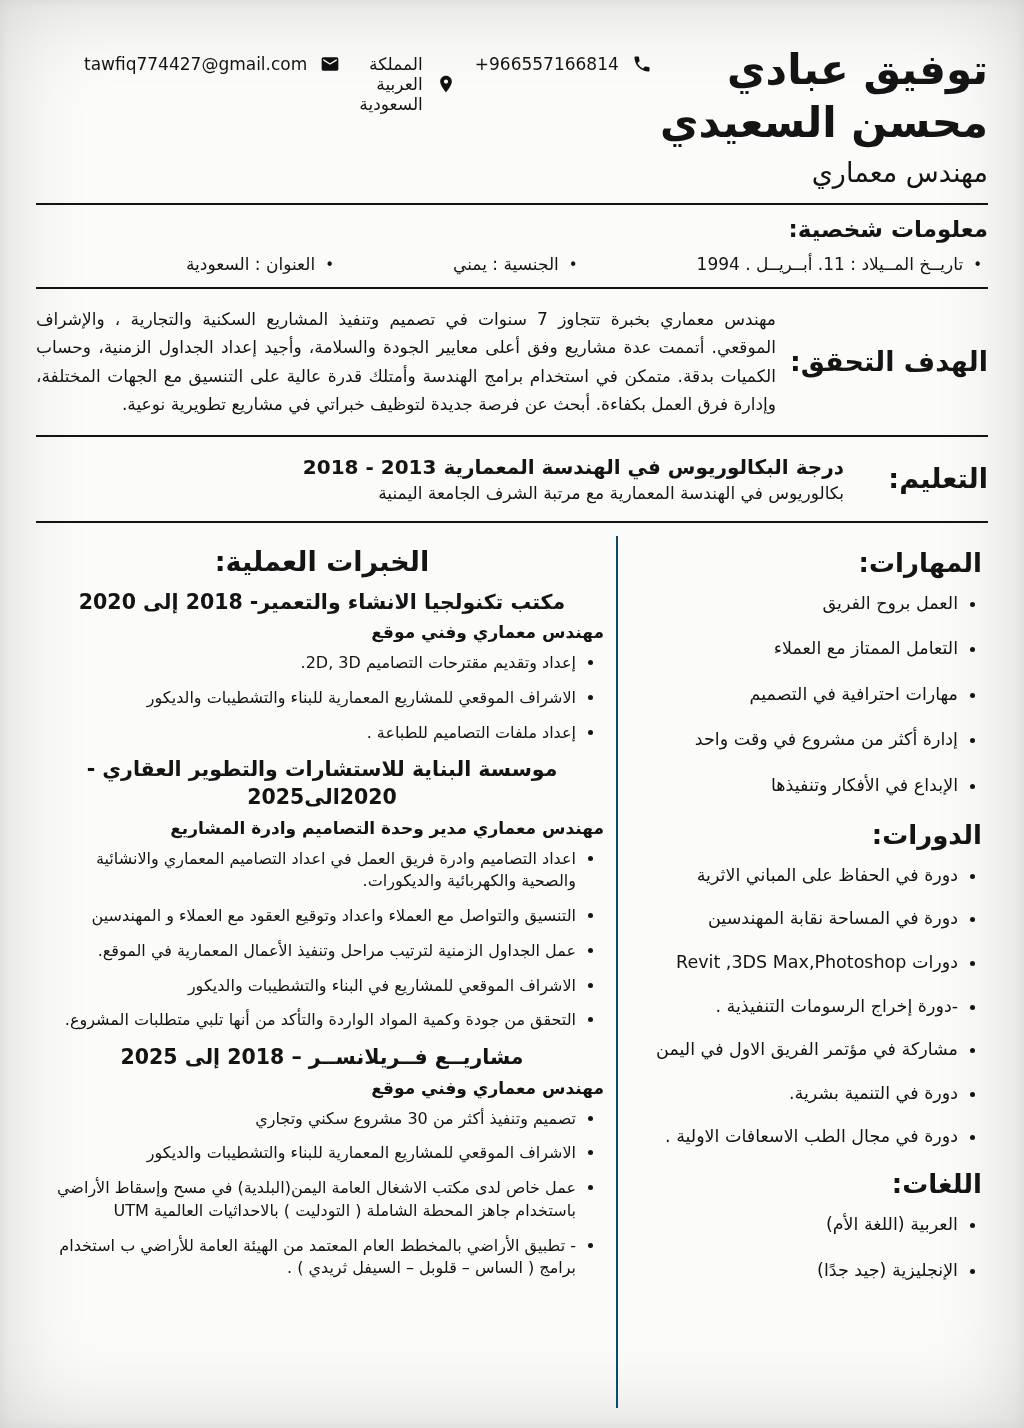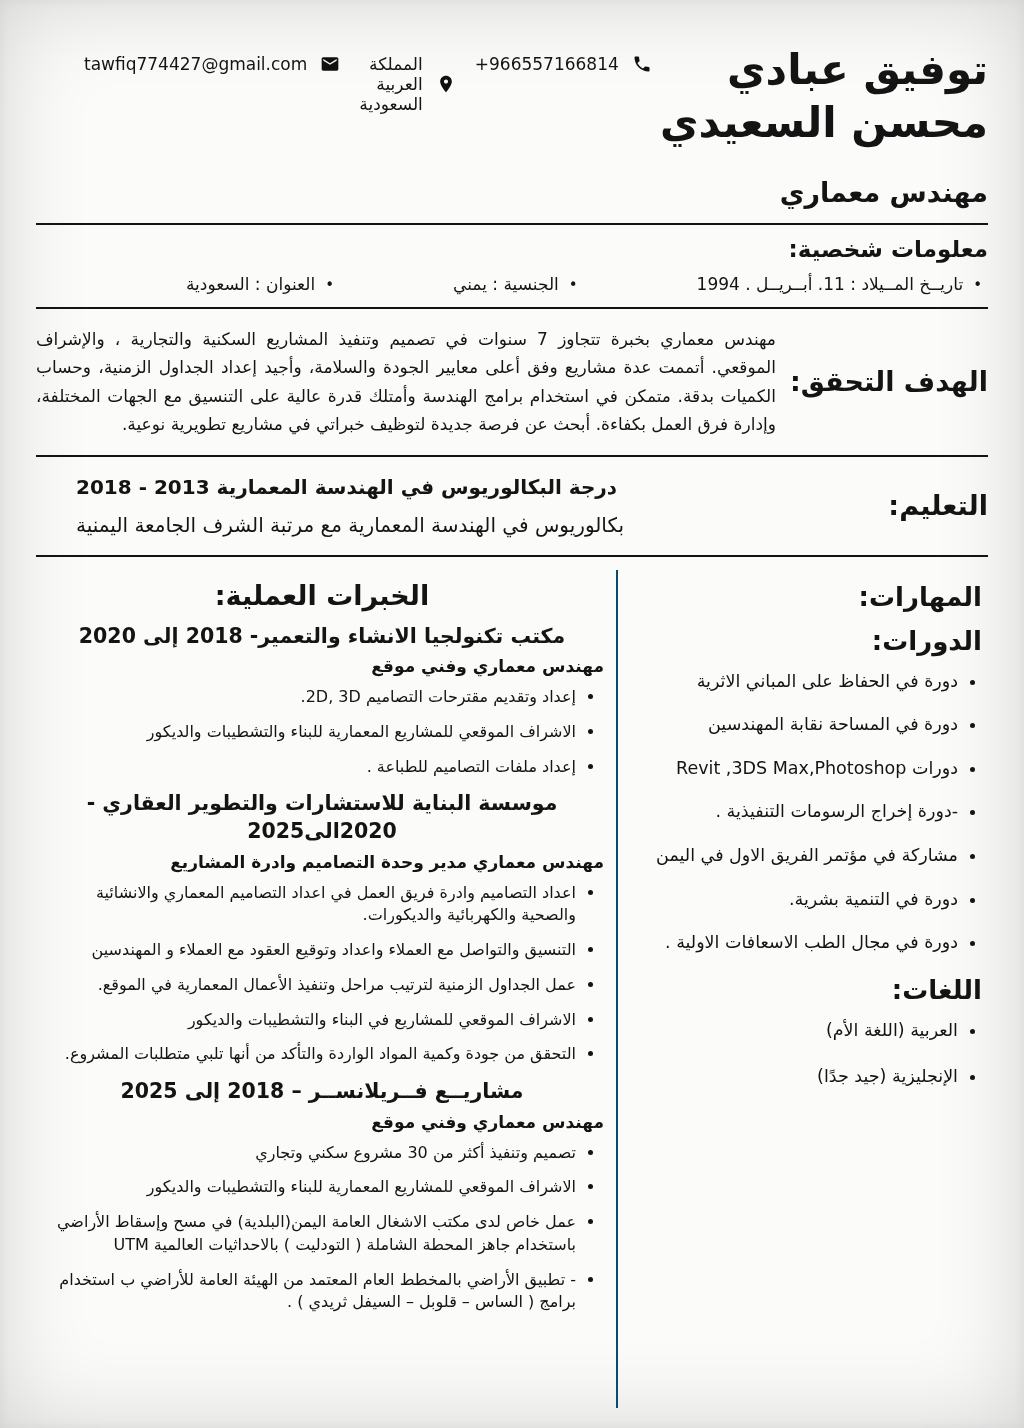--- a/index.html
+++ b/index.html
@@ -16,21 +16,21 @@
     padding:44px 36px 20px;
     overflow:hidden;
     display:flex; flex-direction:column;
     box-shadow: inset 0 0 90px rgba(0,0,0,.16), inset 0 0 12px rgba(0,0,0,.06);
   }
 
   
   .header { display:flex; justify-content:space-between; align-items:flex-start; margin-bottom:6px; }
   .name-block { text-align:right; }
   .name { font-size:42px; font-weight:700; line-height:1.25; }
-  .role { font-size:27px; font-weight:700; margin-top:28px; }
+  .role { font-size:27px; font-weight:400; margin-top:8px; }
   .contact { display:flex; flex-direction:row; gap:19px; align-items:flex-start; margin-top:10px; margin-left:48px; }
   .contact-row { display:flex; align-items:center; gap:13px; font-size:17px; }
   .cicon { width:20px; height:20px; flex:0 0 auto; }
   .cicon svg { width:100%; height:100%; fill:#101010; display:block; }
   .ltr { direction:ltr; unicode-bidi:isolate; }
 
   
   .rule { border:none; border-top:2px solid #131313; margin:9px 0; }
 
   
@@ -38,23 +38,23 @@
   .section-heading { font-size:23px; font-weight:700; }
   .inline-list { list-style:none; display:flex; justify-content:space-between; padding:0 6px 0 150px; margin:12px 0 2px; font-size:17px; }
   .inline-list li::before { content:"•"; margin-left:10px; font-size:15px; }
 
   
   .labeled { display:flex; align-items:center; gap:14px; padding:7px 0; }
   .side-label { flex:0 0 168px; font-size:27px; font-weight:700; white-space:nowrap; }
   .objective-text { flex:1; font-size:17px; line-height:1.67; text-align:justify; }
   .labeled.edu { padding:9px 0; }
   .edu .side-label { flex-basis:130px; }
-  .edu-content { flex:1; text-align:left; padding-left:40px; }
+  .edu-content { flex:1; text-align:right; padding-left:40px; }
   .edu-degree { font-size:20px; font-weight:700; }
-  .edu-detail { font-size:20px; margin-top:14px; }
+  .edu-detail { font-size:17px; margin-top:4px; }
 
   
   .columns { display:flex; margin-top:4px; flex:1; align-items:stretch; }
   .sidebar { flex:0 0 372px; border-left:2px solid #0c4a6e; padding:12px 6px 0 14px; }
   .sidebar section + section { margin-top:10px; }
   .col-heading { font-size:26px; font-weight:700; margin-bottom:14px; }
   .bullet-list { margin:0; padding-right:24px; list-style:disc; }
   .airy > li { font-size:17.5px; line-height:1.35; margin-bottom:22px; }
   .courses > li { font-size:17.5px; line-height:1.35; margin-bottom:20px; }
 
@@ -134,20 +134,28 @@
     </div>
   </section>
 
   <hr class="rule">
 
   <div class="columns">
 
     <aside class="sidebar">
       <section>
         <h2 class="col-heading">المهارات:</h2>
+        <ul class="bullet-list airy">
+
+        <li>العمل بروح الفريق</li>
+            <li>التعامل الممتاز مع العملاء</li>
+            <li>مهارات احترافية في التصميم</li>
+            <li>إدارة أكثر من مشروع في وقت واحد</li>
+            <li>الإبداع في الأفكار وتنفيذها</li>
+          </ul>
       </section>
 
       <section>
         <h2 class="col-heading">الدورات:</h2>
         <ul class="bullet-list courses">
 
         <li>دورة في الحفاظ على المباني الاثرية</li>
             <li>دورة في المساحة  نقابة المهندسين</li>
             <li>دورات Revit ,3DS Max,Photoshop</li>
             <li>-دورة إخراج الرسومات التنفيذية .</li>

